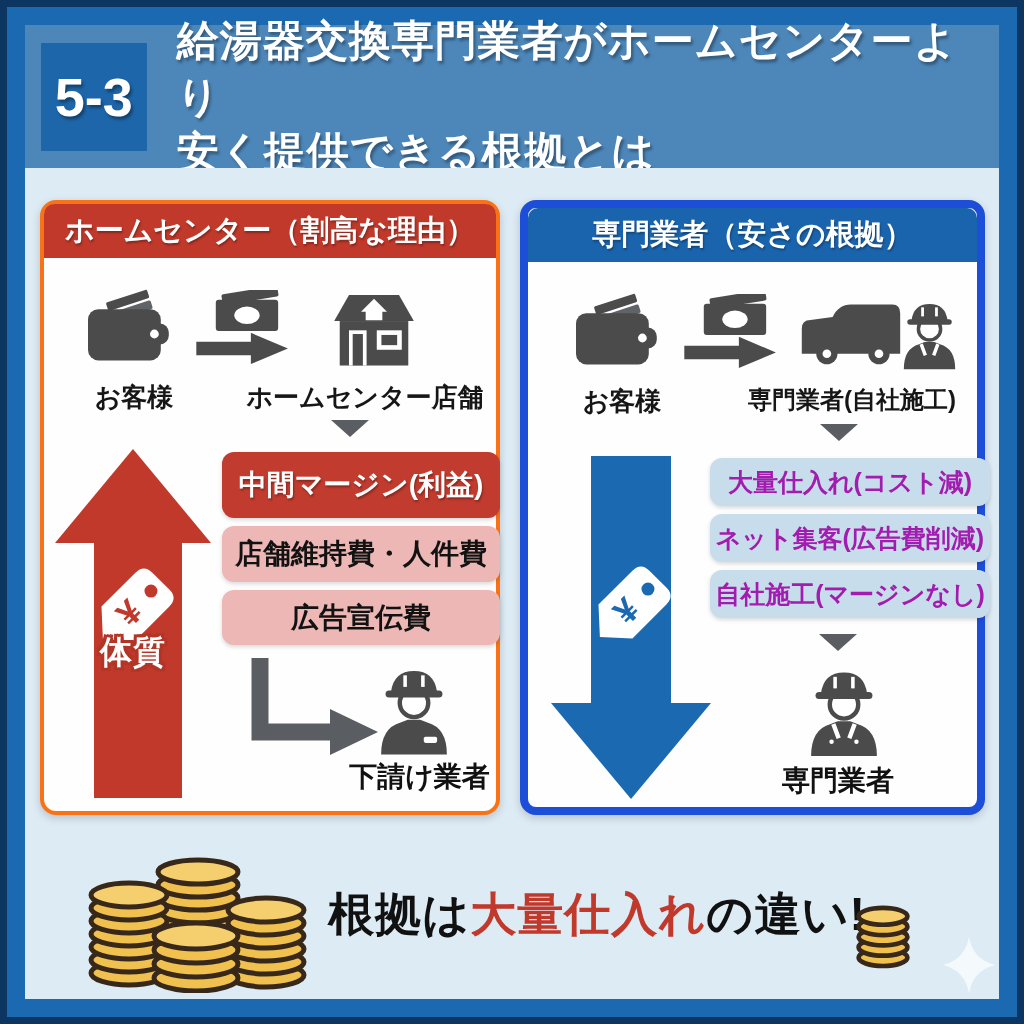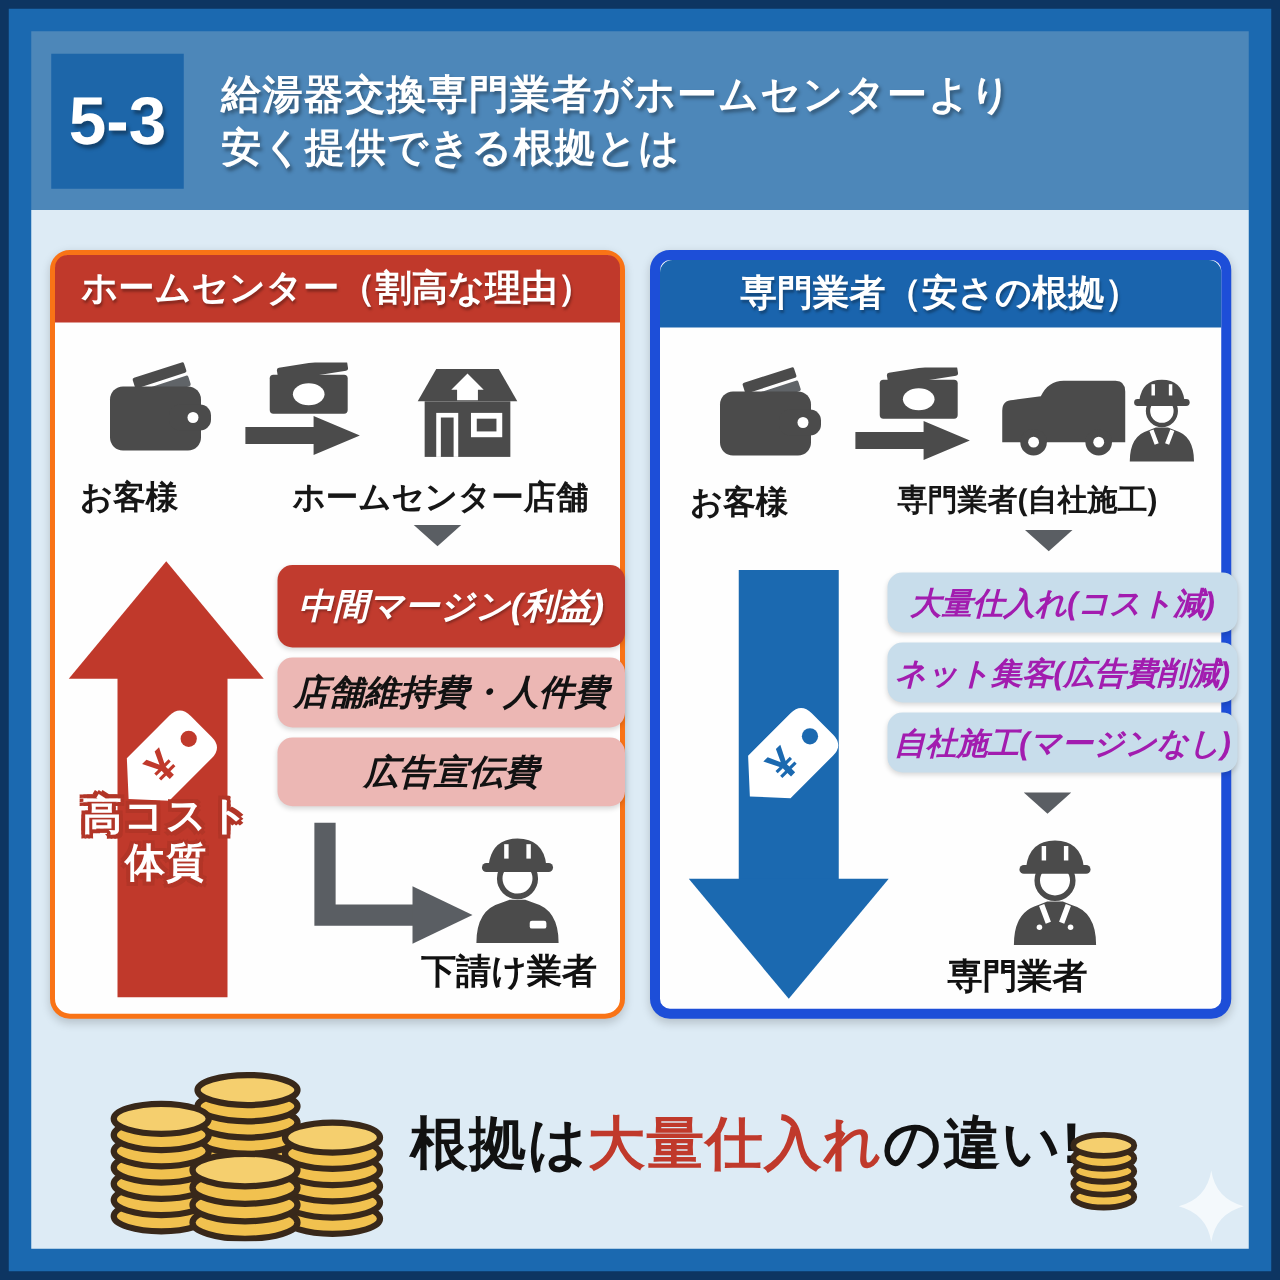--- a/index.html
+++ b/index.html
@@ -4,55 +4,55 @@
 <style>
   * { margin:0; padding:0; box-sizing:border-box; }
   body { width:1024px; height:1024px; font-family:"Liberation Sans","DejaVu Sans",sans-serif; }
   .frame { position:relative; width:1024px; height:1024px; background:#0d3562; overflow:hidden; }
   .inner { position:absolute; inset:7px; background:#1b69b0; }
   .header { position:absolute; left:18px; top:18px; right:18px; height:143px; background:#4d87b9;
             display:flex; align-items:center; }
   .badge { width:106px; height:108px; margin-left:16px; background:#1d66a9; color:#fff;
            font-size:54px; font-weight:bold; display:flex; align-items:center; justify-content:center;
            text-shadow:2px 3px 3px rgba(0,0,0,.35); }
-  .title { margin-left:30px; color:#fff; font-size:32px; font-weight:bold; line-height:1.32;
+  .title { margin-left:30px; color:#fff; font-size:42px; font-weight:bold; line-height:1.32;
            text-shadow:2px 3px 3px rgba(0,0,0,.35); letter-spacing:1px; }
   .main { position:absolute; left:18px; right:18px; top:161px; bottom:18px; background:#ddebf5; }
 
   .panel { position:absolute; top:32px; width:460px; height:615px; background:#fefefe;
            border-radius:16px; box-shadow:0 3px 8px rgba(0,0,0,.18); }
   .panel-red  { left:15px;  border:4px solid #f97316; }
   .panel-blue { left:495px; width:465px; border:8px solid #1d4ed8; }
   .panel-header { height:54px; border-radius:10px 10px 0 0; display:flex; align-items:center;
                   justify-content:center; color:#fff; font-size:29px; font-weight:bold;
                   text-shadow:1px 2px 2px rgba(0,0,0,.3); }
   .panel-red  .panel-header { background:#c0392b; }
   .panel-blue .panel-header { background:#1a64ad; }
   .panel-body { position:relative; width:100%; height:553px; }
 
   .abs { position:absolute; }
-  .flow-label { position:absolute; font-size:26px; font-weight:bold; color:#161616; text-align:left; }
+  .flow-label { position:absolute; font-size:26px; font-weight:bold; color:#161616; text-align:center; }
   .tri { position:absolute; width:0; height:0; border-left:19px solid transparent;
          border-right:19px solid transparent; border-top:17px solid #5a5e63; }
 
   .arrow-text { position:absolute; text-align:center; font-weight:bold; font-size:32px;
                 line-height:1.18; color:#fff; letter-spacing:1px; }
   .outline-red  { text-shadow:-3px -3px 0 #b23527, 3px -3px 0 #b23527, -3px 3px 0 #b23527,
                   3px 3px 0 #b23527, -3px 0 0 #b23527, 3px 0 0 #b23527, 0 -3px 0 #b23527, 0 3px 0 #b23527; }
   .outline-blue { text-shadow:-3px -3px 0 #1660a5, 3px -3px 0 #1660a5, -3px 3px 0 #1660a5,
                   3px 3px 0 #1660a5, -3px 0 0 #1660a5, 3px 0 0 #1660a5, 0 -3px 0 #1660a5, 0 3px 0 #1660a5; }
 
   .cost-box { position:absolute; left:178px; width:278px; border-radius:12px; display:flex;
               align-items:center; justify-content:center; font-weight:bold; font-size:28px;
-              box-shadow:0 2px 4px rgba(0,0,0,.15);font-style:italic; }
+              box-shadow:0 2px 4px rgba(0,0,0,.15); }
   .box-solid { background:#c13b2e; color:#fff; text-shadow:1px 2px 2px rgba(0,0,0,.3); }
   .box-tint  { background:#ecb7b4; color:#121212; }
   .panel-blue .cost-box { left:182px; width:280px; height:48px; background:#c8ddeb; color:#a21caf; font-size:25px; }
 
-  .bottom-label { position:absolute; font-size:28px; font-weight:bold; color:#111; }
+  .bottom-label { position:absolute; font-size:28px; font-weight:bold; color:#111; text-align:center; }
 
   .footer-text { position:absolute; left:292px; top:716px; width:560px; text-align:center;
                  font-size:46px; font-weight:bold; color:#111; letter-spacing:1px; }
   .footer-text .hl { color:#c0392b; }
 </style>
 </head>
 <body>
 
 <div class="frame">
   <div class="inner">
@@ -112,21 +112,20 @@
           <svg class="abs" style="left:10px;top:190px;width:158px;height:350px" viewBox="0 0 158 350">
             <polygon points="1,95 79,1 157,95" fill="#c0392b"></polygon>
             <rect x="40" y="88" width="88" height="262" fill="#c0392b"></rect>
             <g transform="translate(80,160) rotate(-45)">
               <path d="M-44 0 L-22 -24 H26 Q38 -24 38 -12 V12 Q38 24 26 24 H-22 Z" fill="#fff"></path>
               <circle cx="24" cy="0" r="6.5" fill="#c0392b"></circle>
               <text x="-7" y="12" text-anchor="middle" font-size="35" font-weight="bold" fill="#c0392b">¥</text>
             </g>
           </svg>
           <div class="arrow-text outline-red" style="left:10px;top:376px;width:158px">
-            <div>高コスト</div>
             <div>体質</div>
           </div>
 
           <div class="cost-box box-solid" style="top:194px;height:66px">中間マージン(利益)</div>
           <div class="cost-box box-tint" style="top:268px;height:56px">店舗維持費・人件費</div>
           <div class="cost-box box-tint" style="top:332px;height:55px">広告宣伝費</div>
 
           <svg class="abs" style="left:202px;top:400px;width:150px;height:100px" viewBox="0 0 150 100">
             <path d="M14 0 V74 H86" stroke="#5a5e63" stroke-width="17" fill="none"></path>
             <polygon points="84,51 132,74 84,97" fill="#5a5e63"></polygon>

